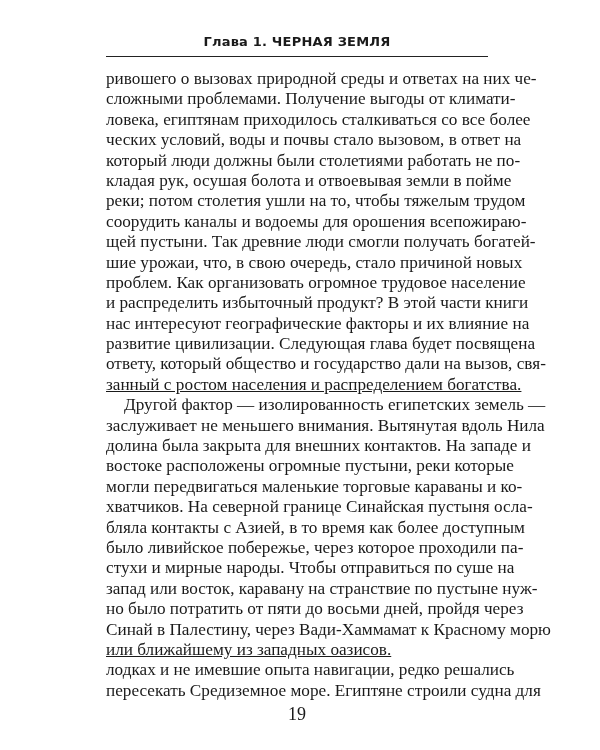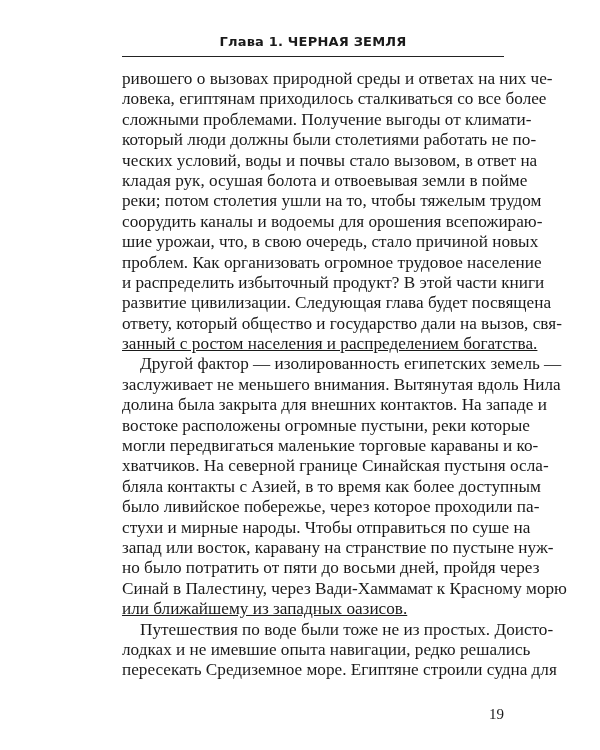--- a/index.html
+++ b/index.html
@@ -9,21 +9,21 @@
     }
     body {
       width: 600px;
       height: 750px;
       position: relative;
       overflow: hidden;
       color: #1a1a1a;
     }
     .page {
       position: absolute;
-      left: 122px;
+      left: 106px;
       top: 0;
       width: 382px;
       height: 750px;
     }
     .running-head {
       position: absolute;
       top: 34px;
       left: 0;
       width: 382px;
       text-align: center;
@@ -62,47 +62,49 @@
       text-decoration: underline;
     }
     .line.indent {
       padding-left: 18px;
     }
     .page-number {
       position: absolute;
       top: 705px;
       left: 0;
       width: 382px;
-      text-align: right;
+      text-align: center;
       font-family: "Liberation Serif", serif;
-      font-size: 15px;
+      font-size: 18px;
       line-height: 18px;
     }
   </style>
 </head>
 <body>
 
 <div class="page">
   <div class="running-head">Глава 1. ЧЕРНАЯ ЗЕМЛЯ</div>
   <div class="head-rule"></div>
 
   <div class="body-text">
 
     <div>
       <span class="line">ривошего о вызовах природной среды и ответах на них че-</span>
+      <span class="line">сложными проблемами. Получение выгоды от климати-</span>
       <span class="line">ловека, египтянам приходилось сталкиваться со все более</span>
-      <span class="line">сложными проблемами. Получение выгоды от климати-</span>
+      <span class="line">ческих условий, воды и почвы стало вызовом, в ответ на</span>
       <span class="line">который люди должны были столетиями работать не по-</span>
-      <span class="line">ческих условий, воды и почвы стало вызовом, в ответ на</span>
       <span class="line">кладая рук, осушая болота и отвоевывая земли в пойме</span>
       <span class="line">реки; потом столетия ушли на то, чтобы тяжелым трудом</span>
       <span class="line">соорудить каналы и водоемы для орошения всепожираю-</span>
+      <span class="line">щей пустыни. Так древние люди смогли получать богатей-</span>
       <span class="line">шие урожаи, что, в свою очередь, стало причиной новых</span>
       <span class="line">проблем. Как организовать огромное трудовое население</span>
       <span class="line">и распределить избыточный продукт? В этой части книги</span>
+      <span class="line">нас интересуют географические факторы и их влияние на</span>
       <span class="line">развитие цивилизации. Следующая глава будет посвящена</span>
       <span class="line">ответу, который общество и государство дали на вызов, свя-</span>
       <span class="line last">занный с ростом населения и распределением богатства.</span>
     </div>
 
     <div>
       <span class="line indent">Другой фактор — изолированность египетских земель —</span>
       <span class="line">заслуживает не меньшего внимания. Вытянутая вдоль Нила</span>
       <span class="line">долина была закрыта для внешних контактов. На западе и</span>
       <span class="line">востоке расположены огромные пустыни, реки которые</span>
@@ -111,21 +113,20 @@
       <span class="line">бляла контакты с Азией, в то время как более доступным</span>
       <span class="line">было ливийское побережье, через которое проходили па-</span>
       <span class="line">стухи и мирные народы. Чтобы отправиться по суше на</span>
       <span class="line">запад или восток, каравану на странствие по пустыне нуж-</span>
       <span class="line">но было потратить от пяти до восьми дней, пройдя через</span>
       <span class="line">Синай в Палестину, через Вади-Хаммамат к Красному морю</span>
       <span class="line last">или ближайшему из западных оазисов.</span>
     </div>
 
     <div>
-      <span class="line indent">Путешествия по воде были тоже не из простых. Доисто-</span>
       <span class="line">лодках и не имевшие опыта навигации, редко решались</span>
       <span class="line">пересекать Средиземное море. Египтяне строили судна для</span>
 
     </div>
   </div>
 
   <div class="page-number">19</div>
 </div>
 
 </body></html>

